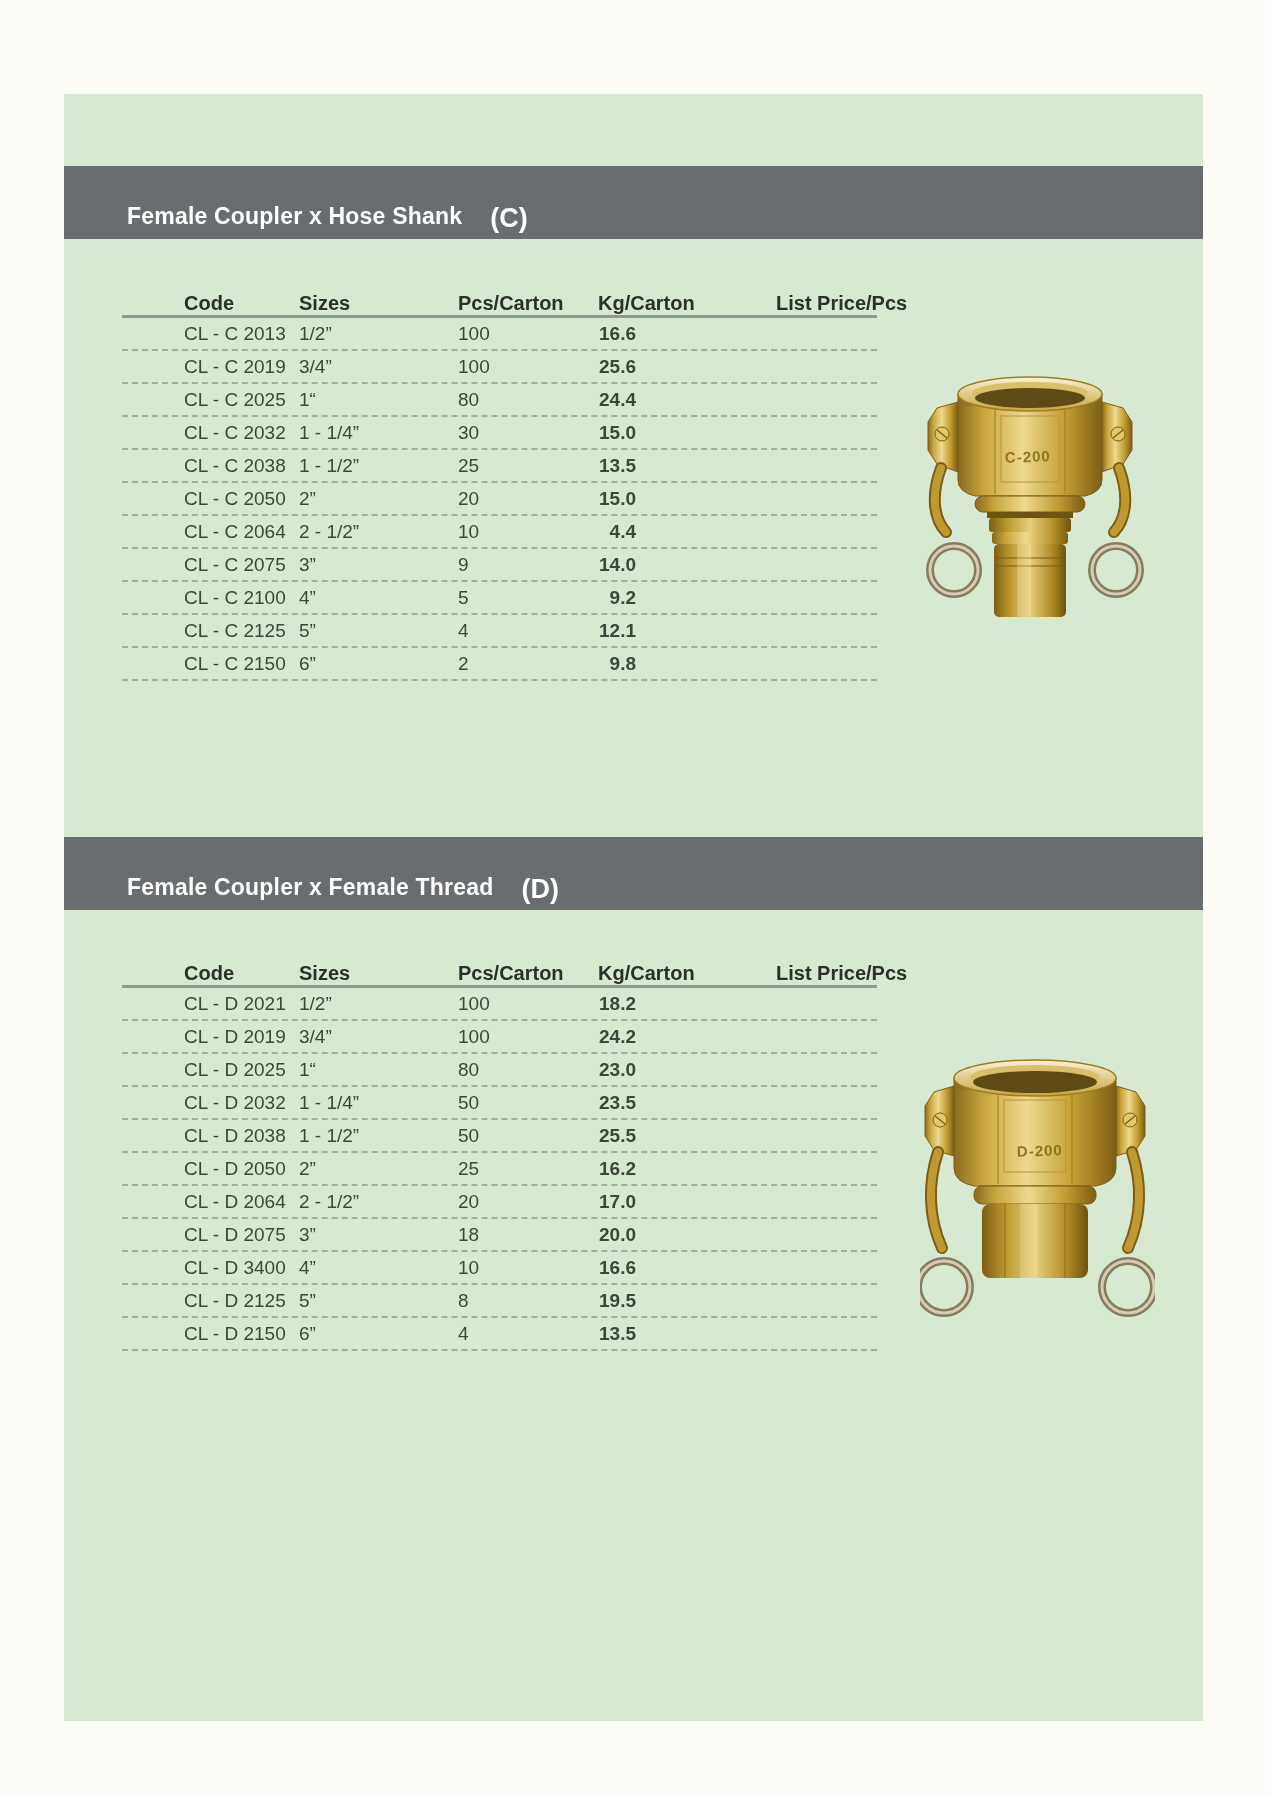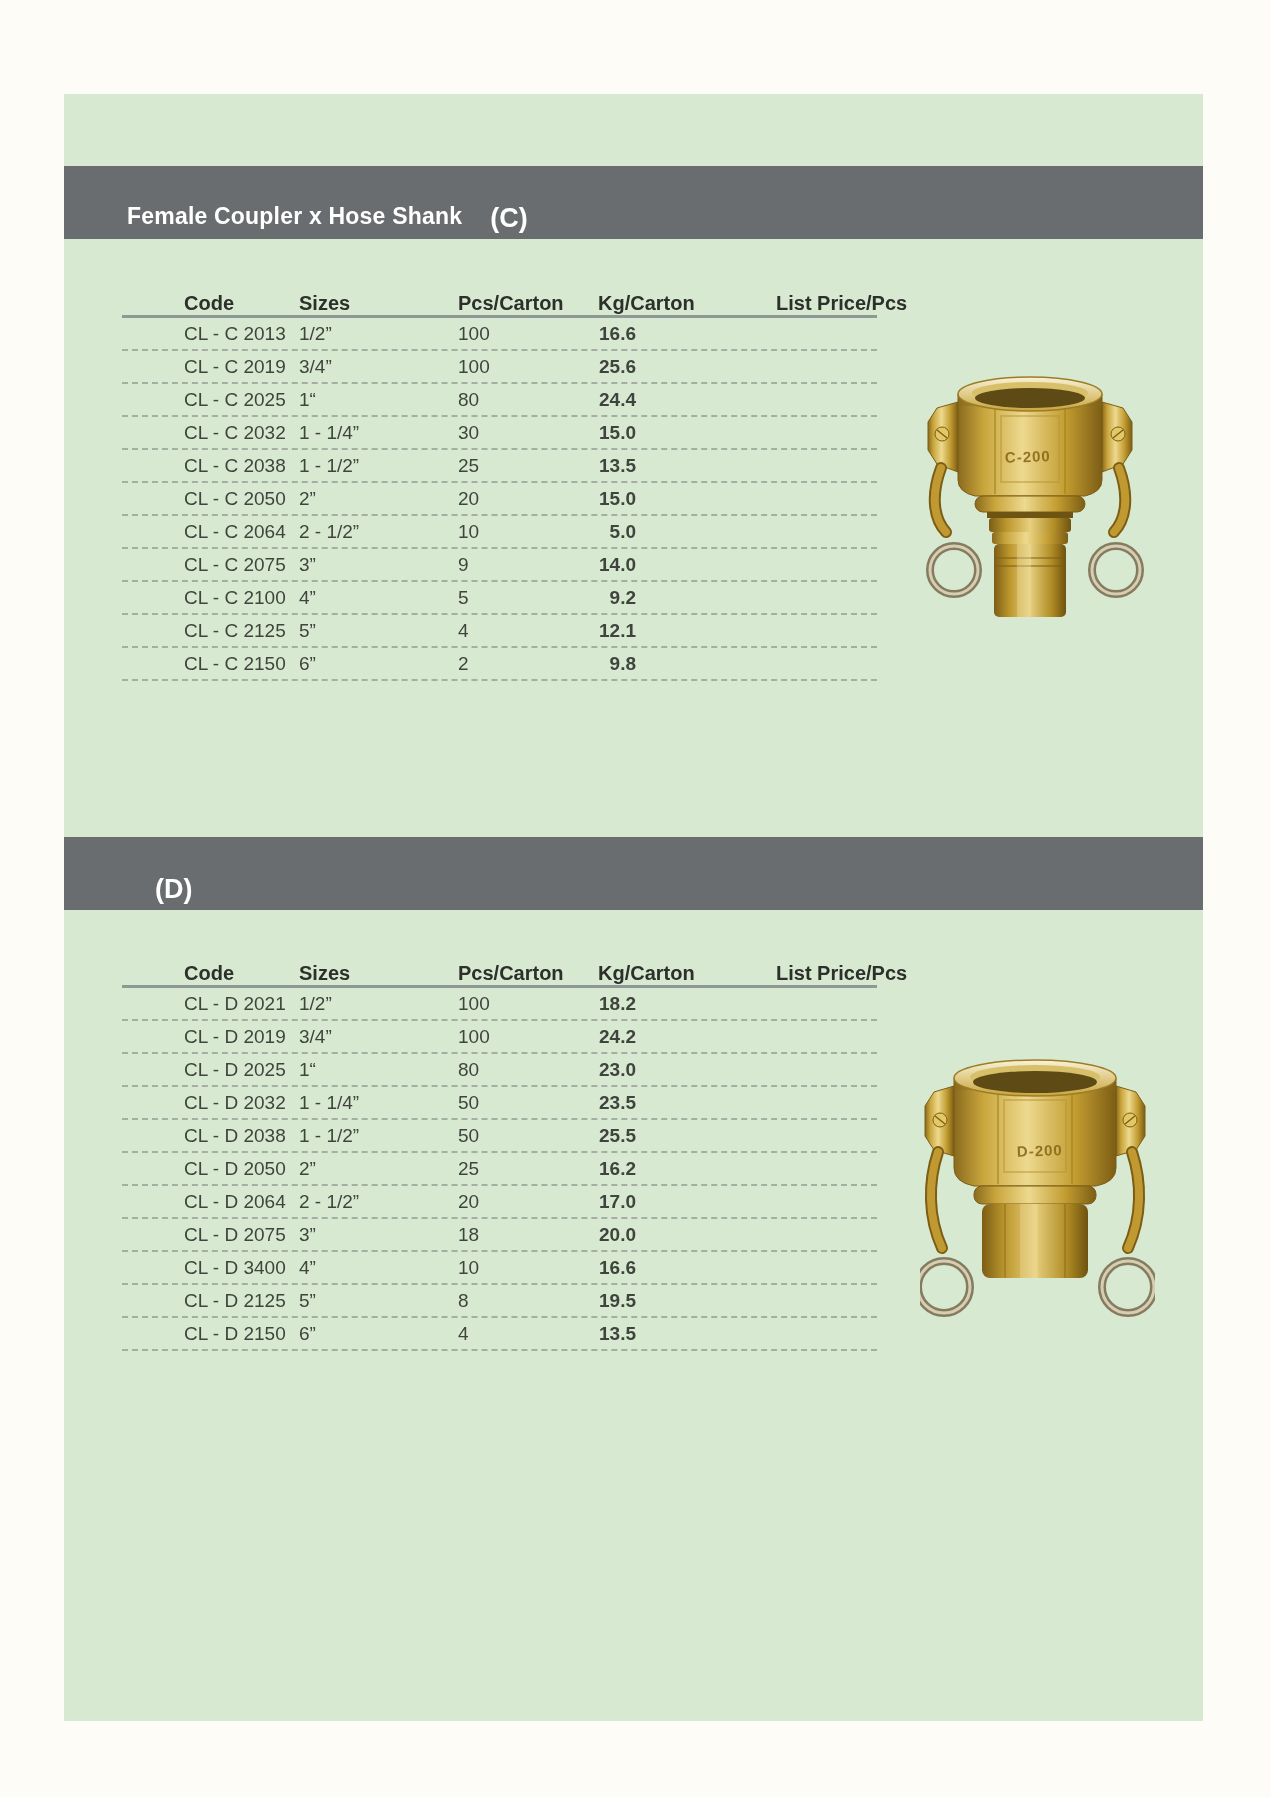--- a/index.html
+++ b/index.html
@@ -171,21 +171,21 @@
             <span class="col col-sizes">2”</span>
             <span class="col col-pcs">20</span>
             <span class="col col-kg">15.0</span>
             <span class="col col-price"></span>
           </div>
 
           <div class="trow">
             <span class="col col-code">CL - C 2064</span>
             <span class="col col-sizes">2 - 1/2”</span>
             <span class="col col-pcs">10</span>
-            <span class="col col-kg">5.0</span>
+            <span class="col col-kg">4.4</span>
             <span class="col col-price"></span>
           </div>
 
           <div class="trow">
             <span class="col col-code">CL - C 2075</span>
             <span class="col col-sizes">3”</span>
             <span class="col col-pcs">9</span>
             <span class="col col-kg">14.0</span>
             <span class="col col-price"></span>
           </div>
@@ -252,20 +252,21 @@
       <rect x="62" y="140" width="86" height="6" fill="#6e5413"></rect>
       <rect x="64" y="146" width="82" height="14" rx="3" fill="url(#gShank)"></rect>
       <rect x="67" y="160" width="76" height="12" rx="3" fill="url(#gBody)"></rect>
       <rect x="69" y="172" width="72" height="73" rx="5" fill="url(#gShank)"></rect>
       <line x1="69" y1="186" x2="141" y2="186" stroke="#7c5d15" stroke-width="2" opacity="0.5"></line>
       <line x1="69" y1="194" x2="141" y2="194" stroke="#7c5d15" stroke-width="2" opacity="0.5"></line>
       <rect x="92" y="172" width="14" height="73" fill="#f4e6ad" opacity="0.35"></rect>
     </svg>
 
     <div class="bar bar-2">
+      <span class="bar-title">Female Coupler x Female Thread</span>
       <span class="bar-letter">(D)</span>
     </div>
 
     <div class="ptable ptable-2">
       <div class="thead">
         <span class="col col-code">Code</span>
         <span class="col col-sizes">Sizes</span>
         <span class="col col-pcs">Pcs/Carton</span>
         <span class="col col-kg">Kg/Carton</span>
         <span class="col col-price">List Price/Pcs</span>

